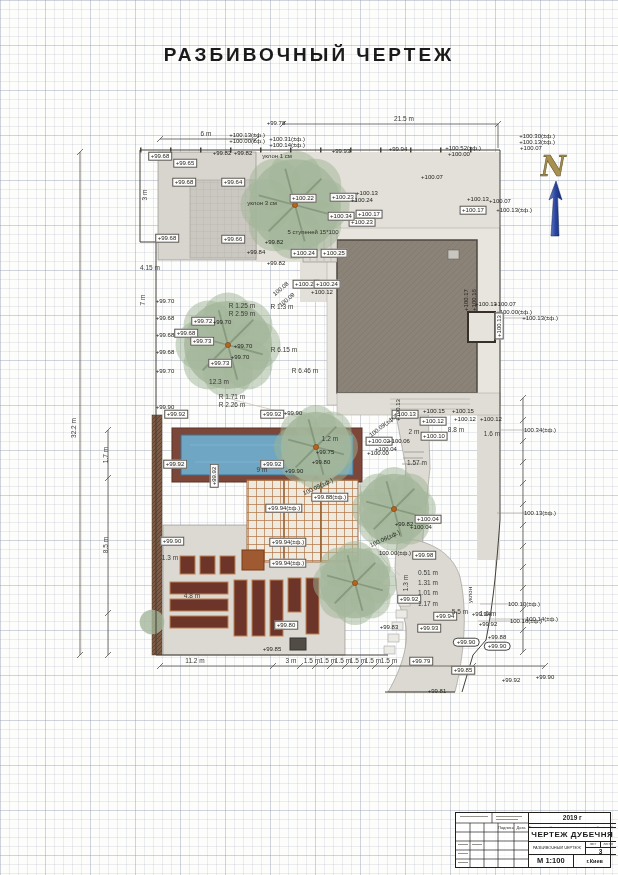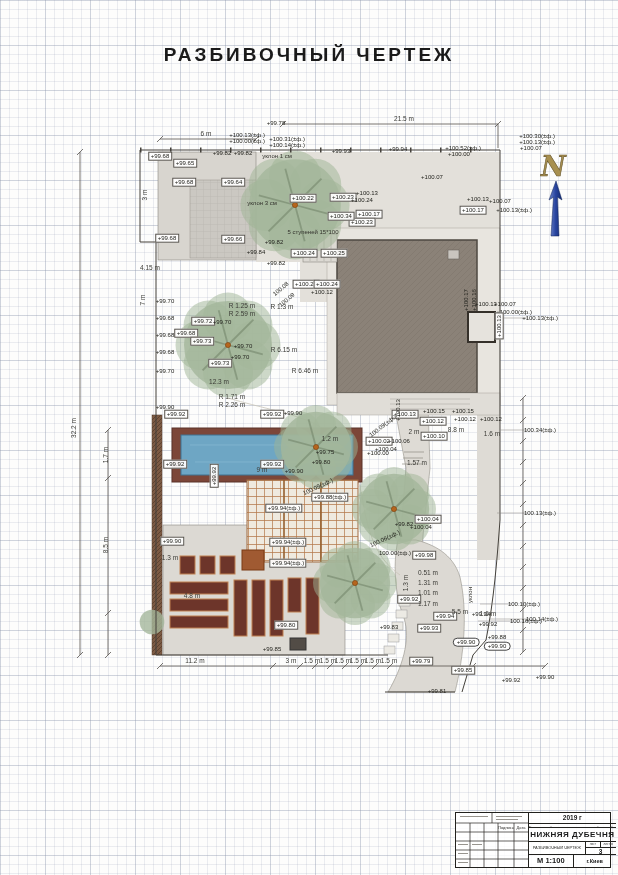--- a/index.html
+++ b/index.html
@@ -462,21 +462,21 @@
           <rect x="2" y="40" width="10" height="1"></rect>
         <rect x="2" y="49" width="10" height="1"></rect>
           <rect x="16" y="31" width="10" height="1"></rect>
       </g>
       <text x="50" y="16" font-size="4" text-anchor="middle" fill="#2e2d2a">Подпись</text>
       <text x="65" y="16" font-size="4" text-anchor="middle" fill="#2e2d2a">Дата</text>
     </svg>
     <div id="tbr">
       <div class="r1">2019 г</div>
       <div class="r2">Благоустройство территории частной усадьбы</div>
-      <div class="r3">НИЖНЯЯ ДУБЕЧНЯ</div>
+      <div class="r3">ЧЕРТЕЖ ДУБЕЧНЯ</div>
       <div class="r4">
         <div class="dwg">РАЗБИВОЧНЫЙ ЧЕРТЕЖ</div>
         <div class="sheets">
           <div class="sh-h">
             <span>лист</span>
             <span>листов</span>
           </div>
           <div class="sh-v">3</div>
         </div>
       </div>

